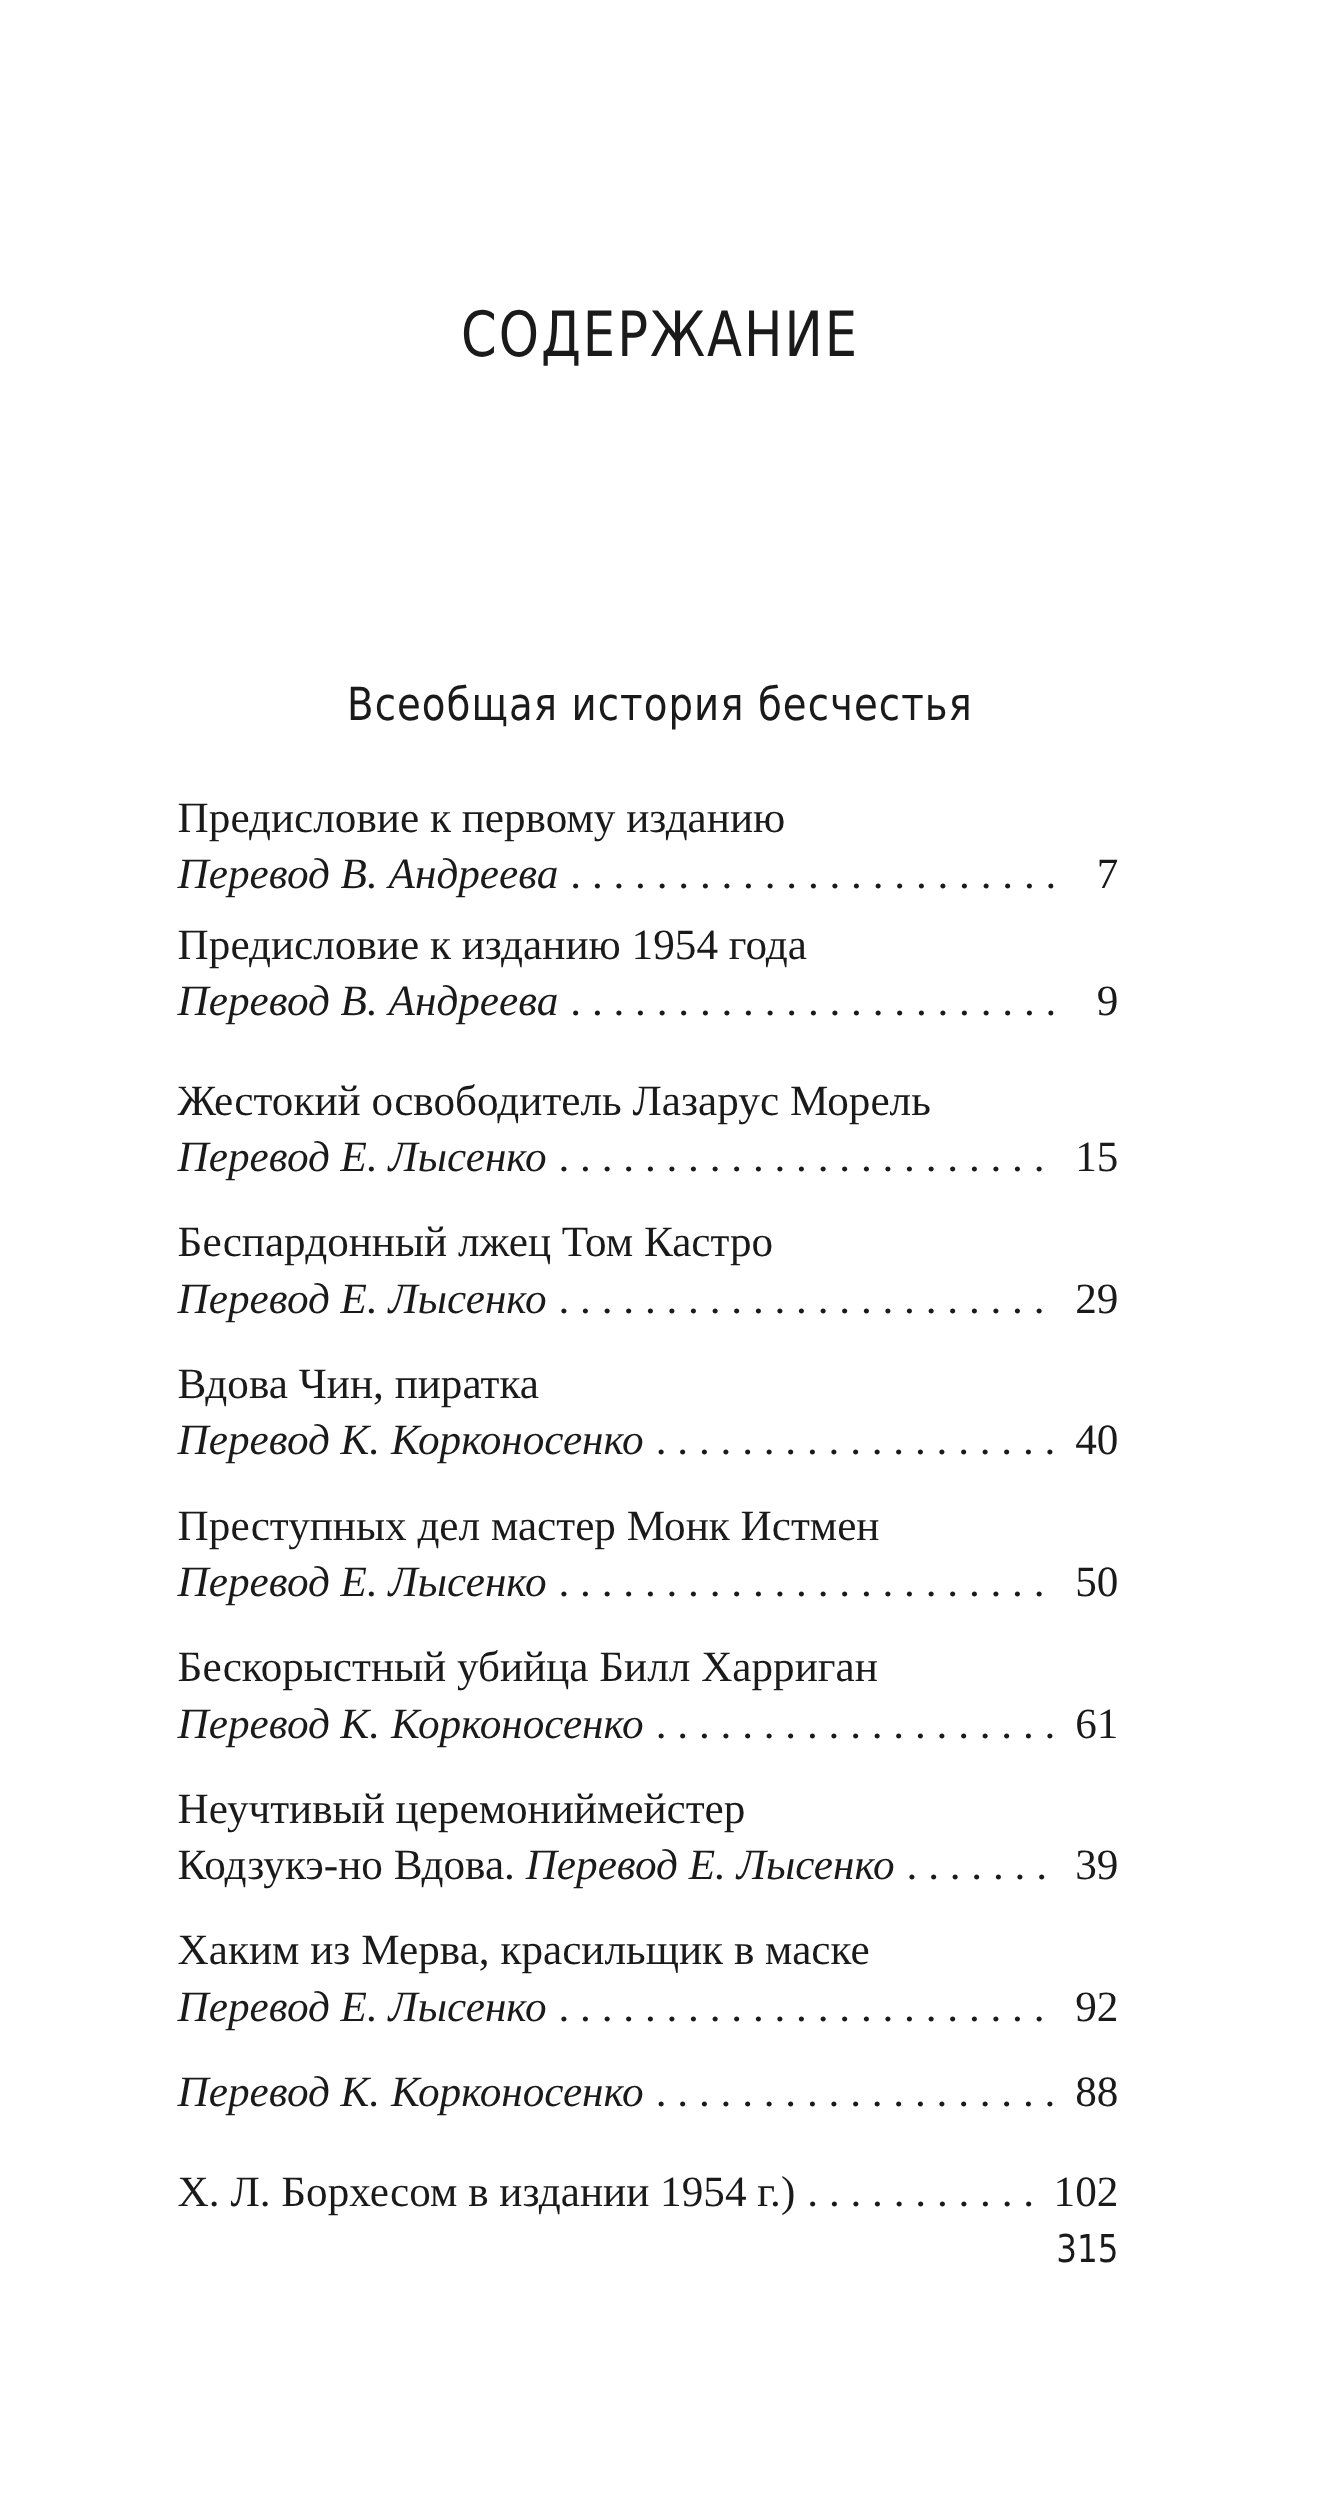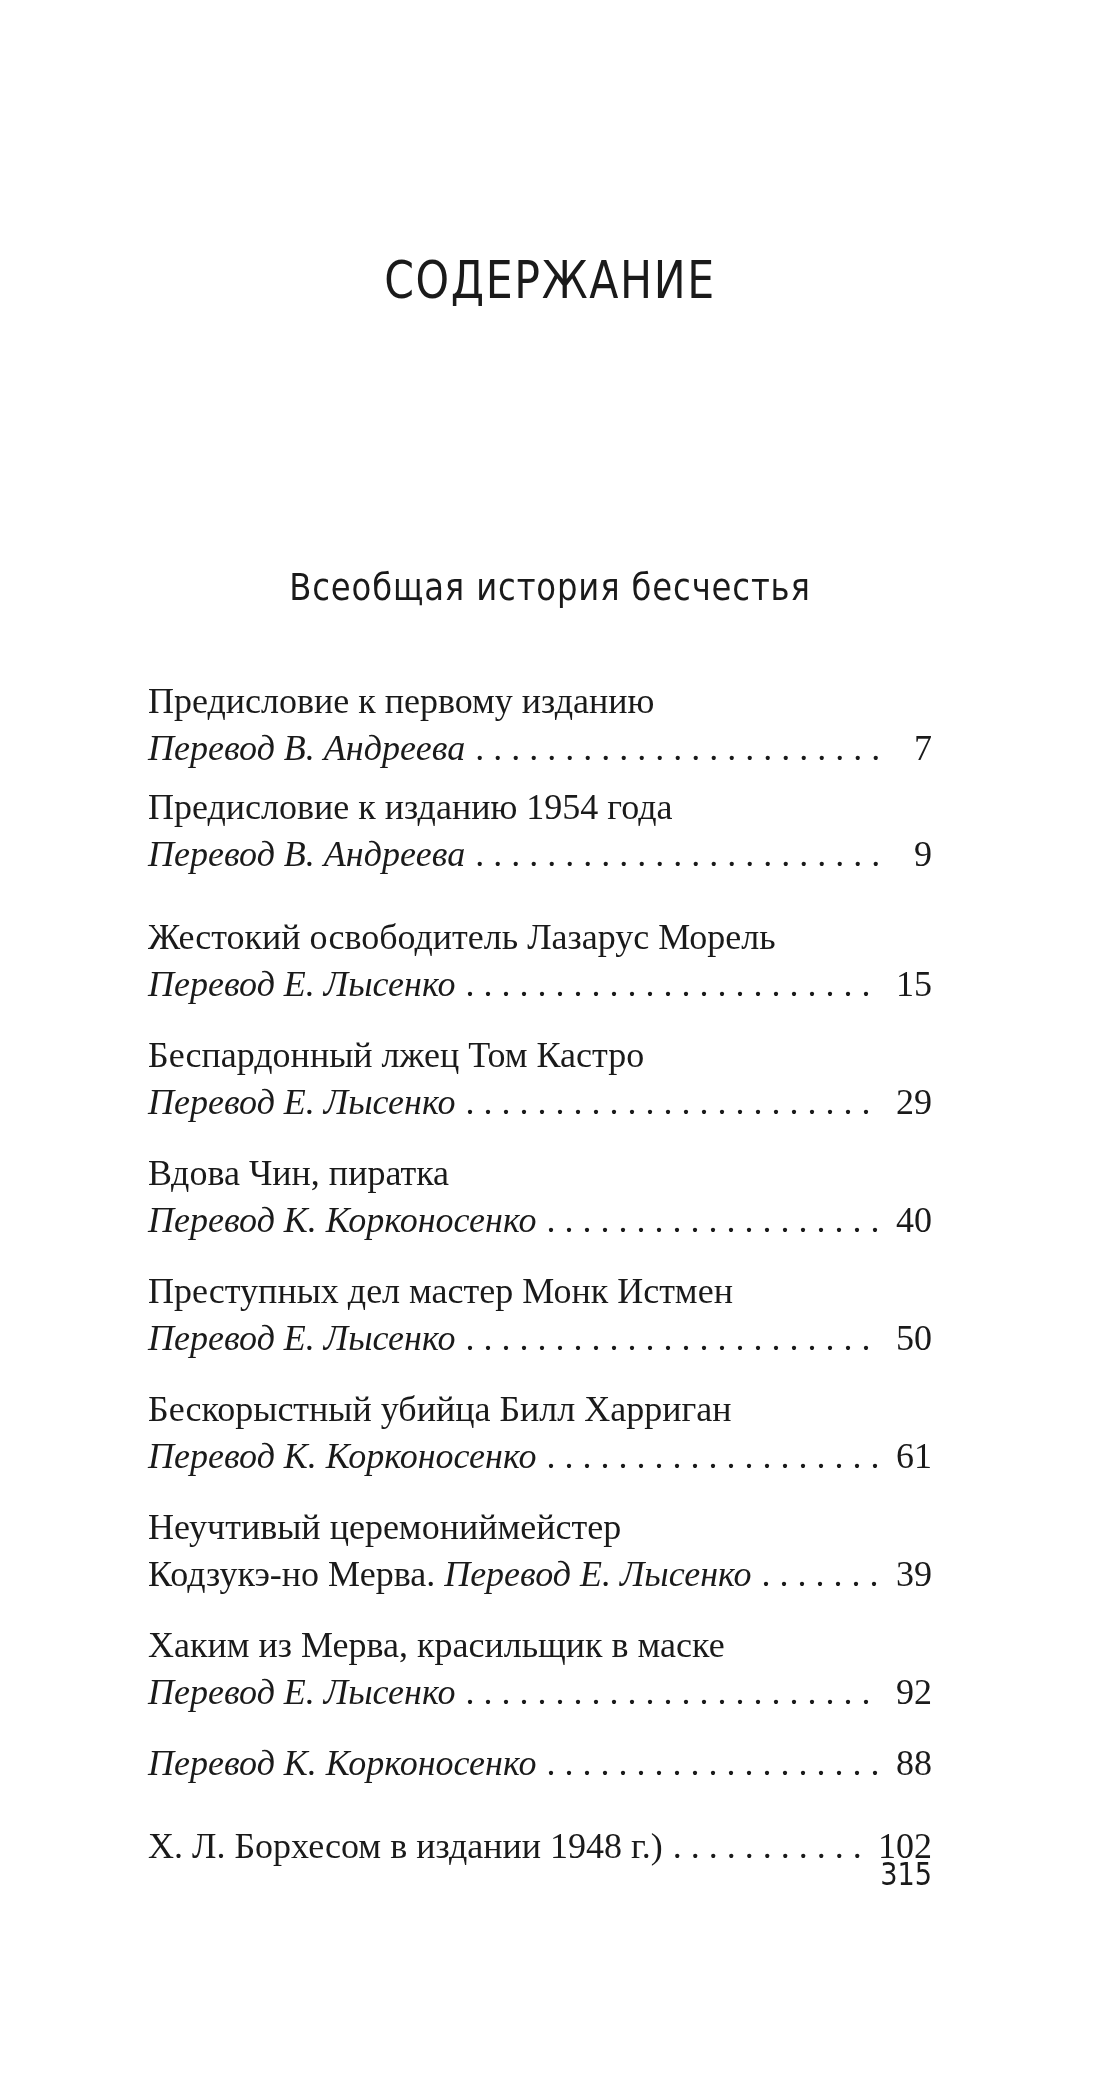--- a/index.html
+++ b/index.html
@@ -11,21 +11,21 @@
   }
   .section-title {
     position: absolute; top: 565px; left: 0; width: 1100px; text-align: center;
     font-family: "DejaVu Sans", sans-serif; font-size: 38px; letter-spacing: 1px;
     transform: scaleX(0.85); transform-origin: center;
   }
   .toc { position: absolute; left: 148px; width: 784px; top: 658px;
     font-family: "Liberation Serif", serif; font-size: 36px; }
   .entry { margin: 0; }
   .line { display: flex; align-items: baseline; height: 47px; line-height: 47px; white-space: nowrap; }
-  .line .txt { flex: 0 0 auto; margin-top: 20px; }
+  .line .txt { flex: 0 0 auto; }
   .line .it { font-style: italic; }
   .dots { flex: 1 1 auto; overflow: hidden; margin: 0 10px; letter-spacing: 7px; }
   .dots::before { content: ". . . . . . . . . . . . . . . . . . . . . . . . . . . . . . . . . . . . . . . . . . . . . . . . . . . . . . . . . . . . . . . . . . . . . . . . . . . . . . . . . . . . . . . . . . . . . . . . . . . . . . . . . . . . . ."; letter-spacing: 0px; }
   .page { flex: 0 0 auto; min-width: 44px; text-align: right; }
   .gap-s { height: 12px; }
   .gap-m { height: 24px; }
   .gap-l { height: 36px; }
   .folio {
     position: absolute; top: 1855px; right: 168px;
     font-family: "DejaVu Sans", sans-serif; font-size: 32px; transform: scaleX(0.85); transform-origin: right;
@@ -113,21 +113,21 @@
         <span class="txt it">Перевод К. Корконосенко</span>
         <span class="dots"></span>
         <span class="page">61</span>
       </div>
   </div>
   <div class="gap-m"></div>
   <div class="entry">
     <div class="line">
         <span class="txt">Неучтивый церемониймейстер</span>
       </div>
-    <div class="line"><span class="txt">Кодзукэ-но Мерва.</span>&nbsp;<span class="txt it">Перевод Е. Лысенко</span><span class="dots"></span><span class="page">39</span></div>
+    <div class="line"><span class="txt">Кодзукэ-но Вдова.</span>&nbsp;<span class="txt it">Перевод Е. Лысенко</span><span class="dots"></span><span class="page">39</span></div>
   </div>
   <div class="gap-m"></div>
   <div class="entry">
     <div class="line">
         <span class="txt">Хаким из Мерва, красильщик в маске</span>
       </div>
     <div class="line">
         <span class="txt it">Перевод Е. Лысенко</span>
         <span class="dots"></span>
         <span class="page">92</span>
@@ -137,20 +137,20 @@
   <div class="entry">
     <div class="line">
         <span class="txt it">Перевод К. Корконосенко</span>
         <span class="dots"></span>
         <span class="page">88</span>
       </div>
   </div>
   <div class="gap-l"></div>
   <div class="entry">
     <div class="line">
-        <span class="txt">Х. Л. Борхесом в издании 1948 г.)</span>
+        <span class="txt">Х. Л. Борхесом в издании 1954 г.)</span>
         <span class="dots"></span>
         <span class="page">102</span>
       </div>
   </div>
 </div>
 
 <div class="folio">315</div>
 
 </body></html>

